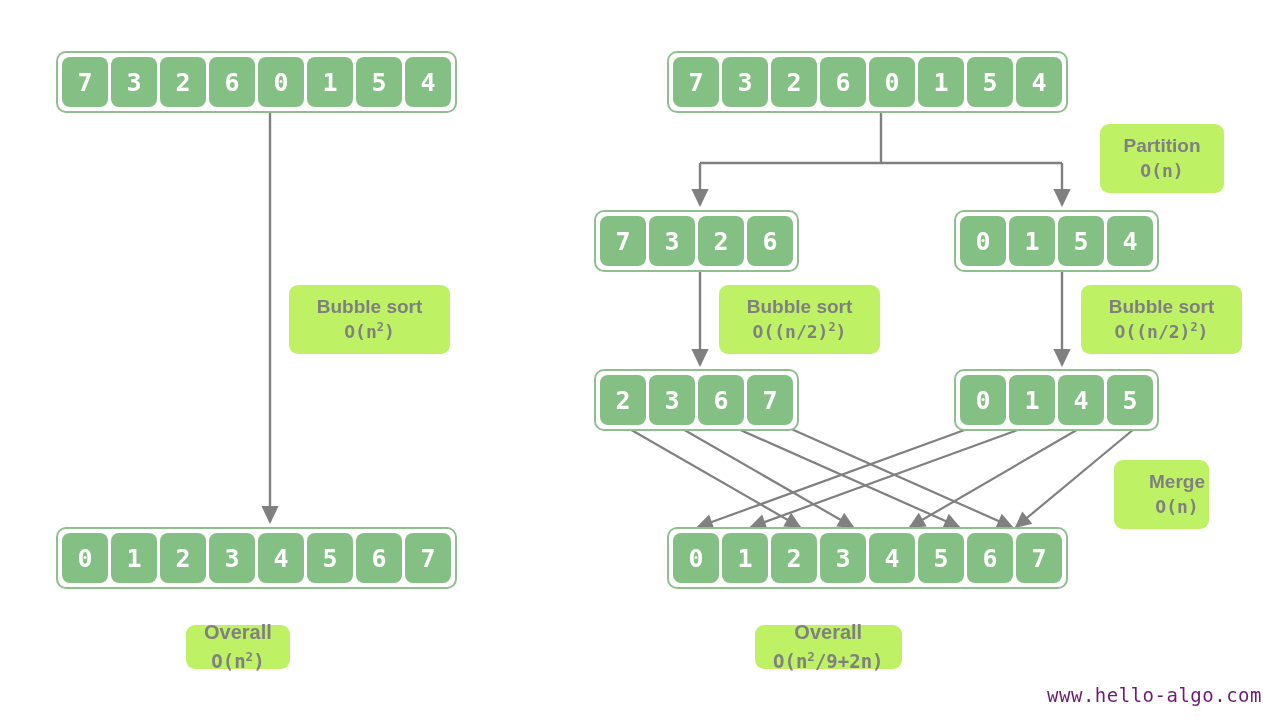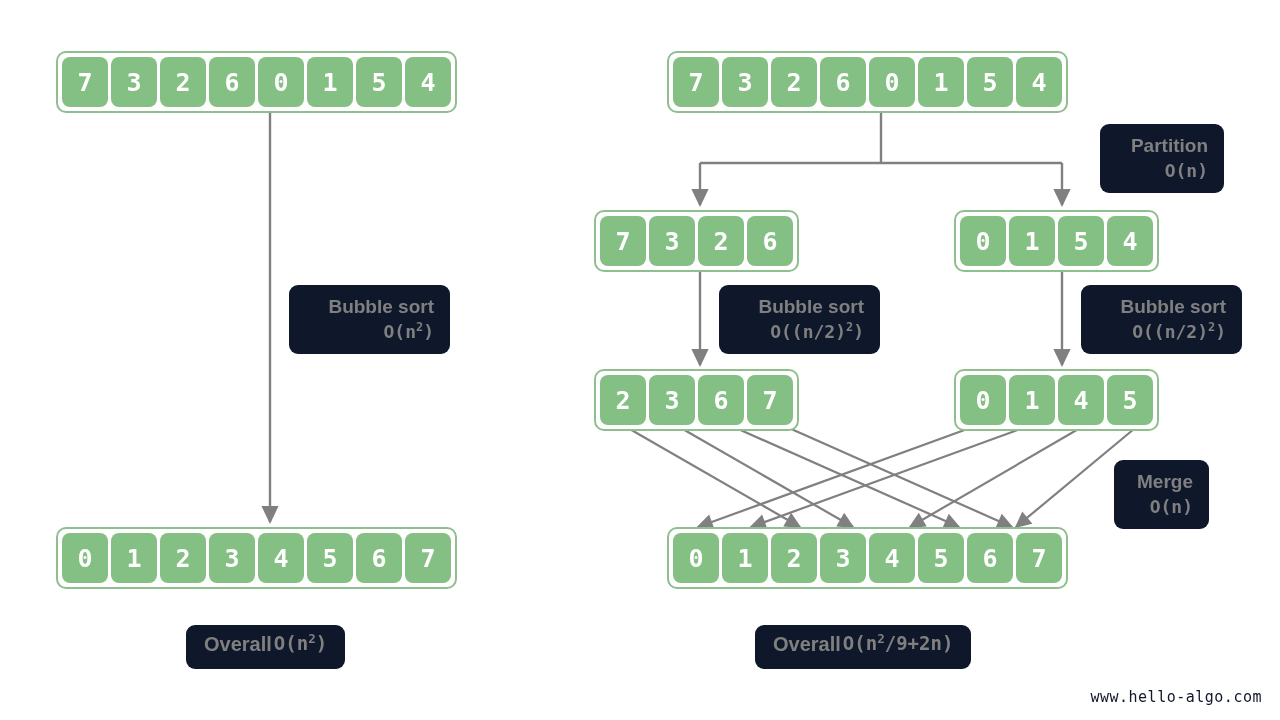--- a/index.html
+++ b/index.html
@@ -39,46 +39,46 @@
     align-items: center;
     justify-content: center;
     letter-spacing: 0;
   }
   .cell.w { width: 46px; height: 50px; }
 
   
   .chip {
     position: absolute;
     box-sizing: border-box;
-    background: #0f172a;
+    background: #bef264;
     border-radius: 9px;
     display: flex;
     flex-direction: column;
-    align-items: flex-end;
+    align-items: center;
     justify-content: center;
     color: #808080;
     padding: 9px 16px;
     text-align: center;
   }
   .chip .t1 {
     font-family: "Liberation Sans", sans-serif;
     font-size: 19px;
     font-weight: 700;
     line-height: 1.35;
     white-space: nowrap;
   }
   .chip .t2 {
     font-family: "DejaVu Sans Mono", "Liberation Mono", monospace;
     font-size: 18px;
     font-weight: 700;
     line-height: 1.45;
     white-space: nowrap;
   }
   .chip.single {
-    flex-direction: row;
+    flex-direction: column;
     gap: 2px;
     padding: 11px 18px;
   }
   .chip.single .t1 { font-size: 20px; }
   .chip.single .t2 { font-size: 19px; }
   sup {
     font-size: 0.66em;
     vertical-align: super;
     line-height: 0;
   }
@@ -90,23 +90,23 @@
     width: 1280px;
     height: 720px;
     pointer-events: none;
   }
 
   
   #watermark {
     position: absolute;
     right: 18px;
     bottom: 14px;
-    color: #0f172a;
+    color: #701a75;
     font-family: "DejaVu Sans Mono", "Liberation Mono", monospace;
-    font-size: 15px;
+    font-size: 19px;
     letter-spacing: 0.5px;
     white-space: nowrap;
   }
 </style>
 </head>
 <body>
 
 <div id="stage">
 
   <svg id="links" viewBox="0 0 1280 720">

